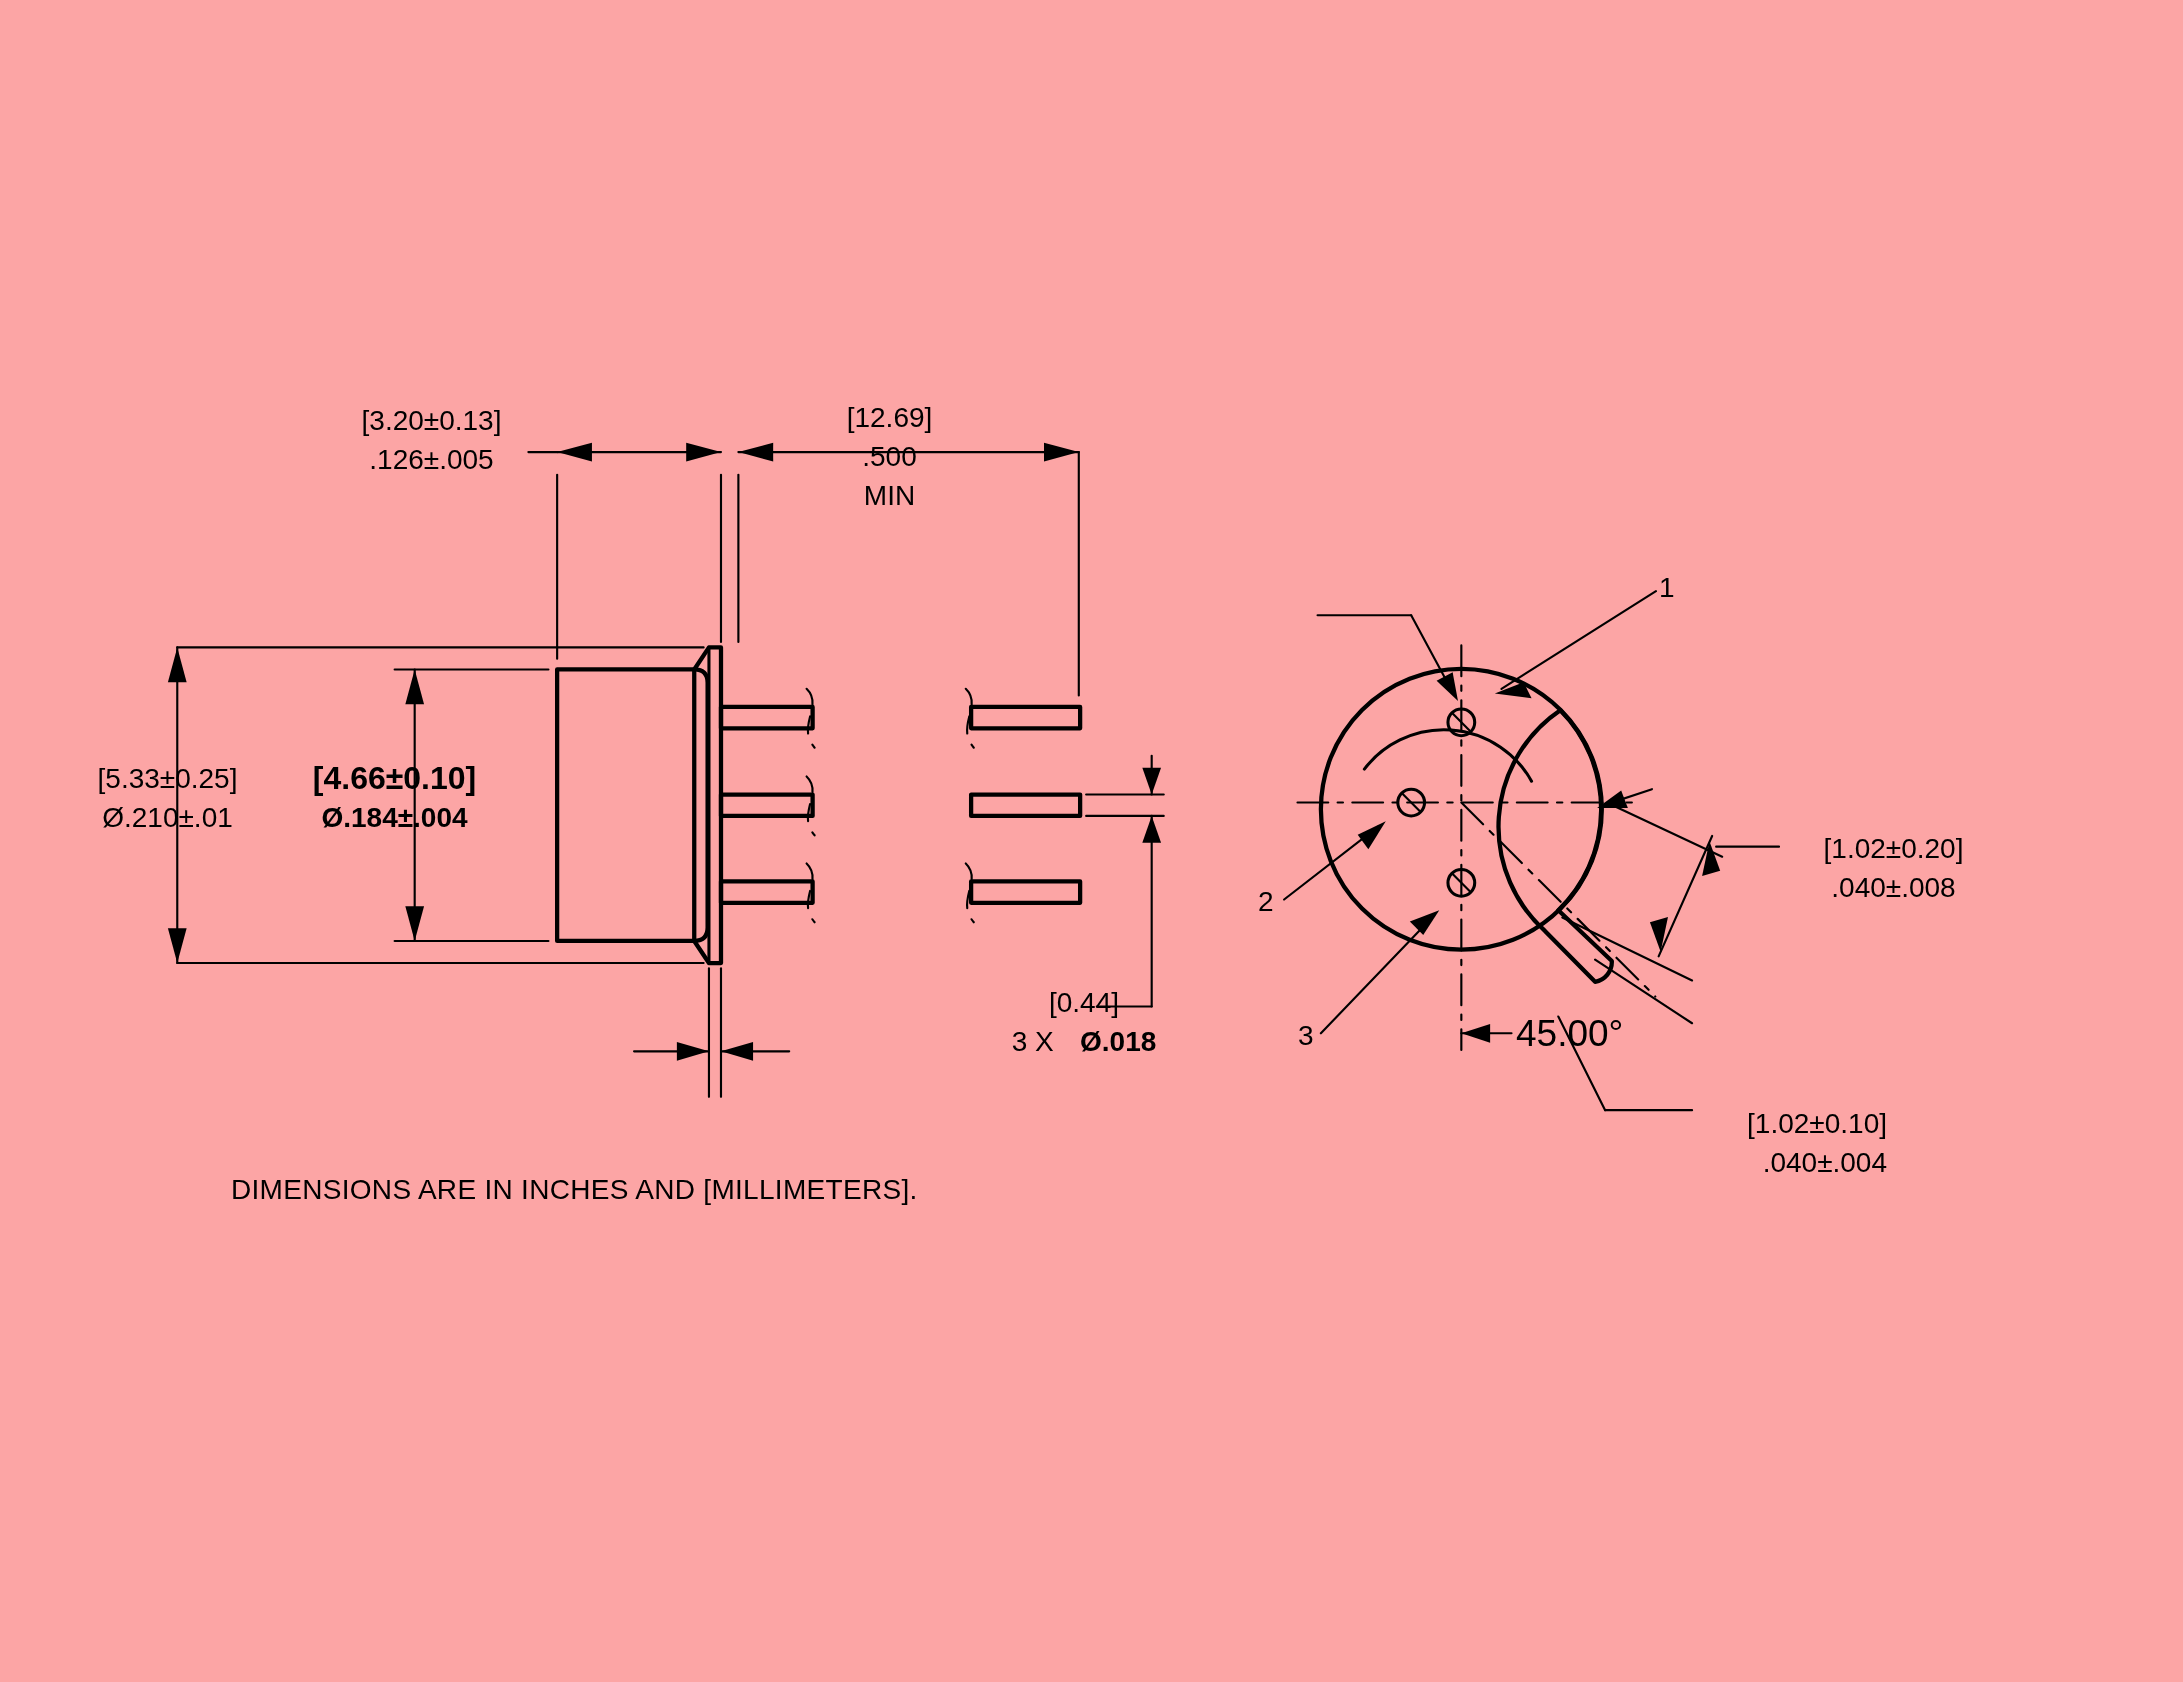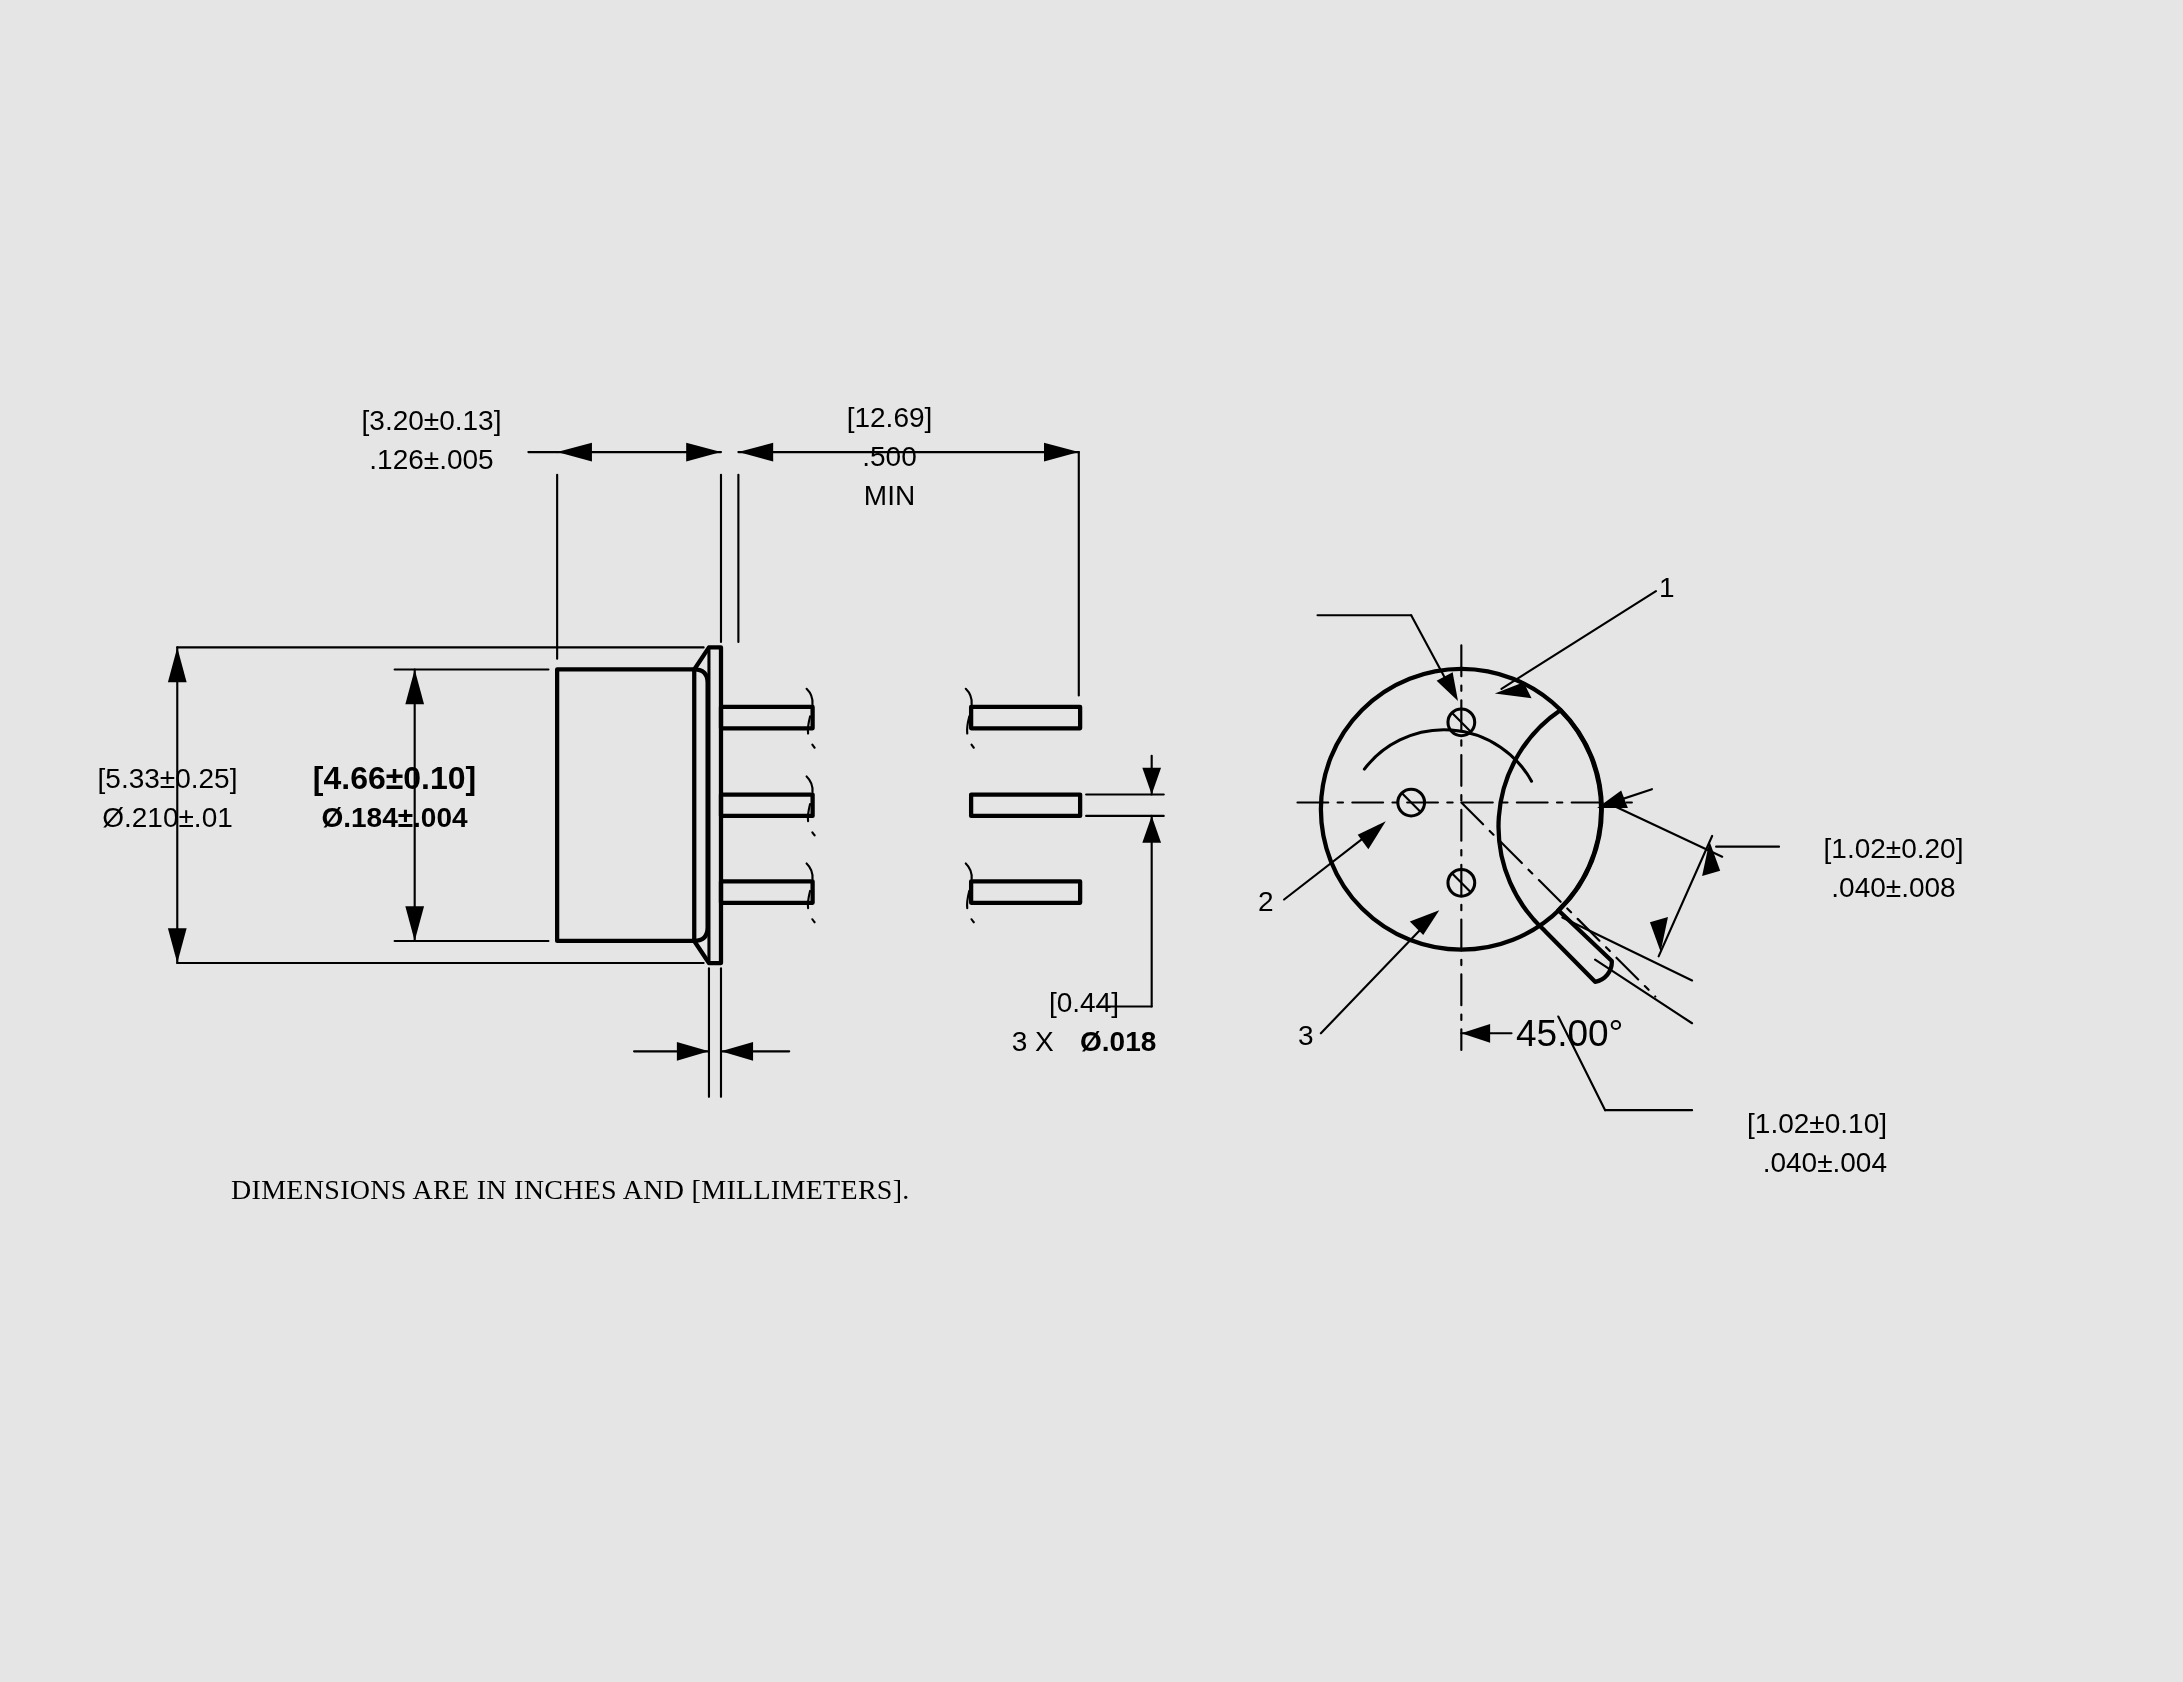--- a/index.html
+++ b/index.html
@@ -4,21 +4,21 @@
 <style>
   html, body {
     margin: 0;
     padding: 0;
     background: #ffffff;
   }
   #root {
     position: relative;
     width: 2183px;
     height: 1682px;
-    background: #e5e5e5;
+    background: #fca5a5;
     font-family: "Liberation Sans", sans-serif;
     overflow: hidden;
   }
   svg.drawing {
     position: absolute;
     left: 0;
     top: 0;
     width: 2183px;
     height: 1682px;
   }
@@ -225,16 +225,16 @@
     <div style="font-size:28px; line-height:39px;">.040±.008</div>
   </div>
 
   <div style="position:absolute; left:1666px; top:1104px; width:221px; text-align:right;">
     <div style="font-size:28px; line-height:39px;">[1.02±0.10]</div>
     <div style="font-size:28px; line-height:39px;">.040±.004</div>
   </div>
 
   <div style="position:absolute; left:1516px; top:1013px; font-size:37px;">45.00°</div>
 
-  <div style="position:absolute; left:231px; top:1174px; font-size:28px; letter-spacing:0.3px;font-family:Liberation Serif, serif;">DIMENSIONS ARE IN INCHES AND [MILLIMETERS].</div>
+  <div style="position:absolute; left:231px; top:1174px; font-size:28px; letter-spacing:0.3px;">DIMENSIONS ARE IN INCHES AND [MILLIMETERS].</div>
 
 </div>
 
 
 </body></html>

